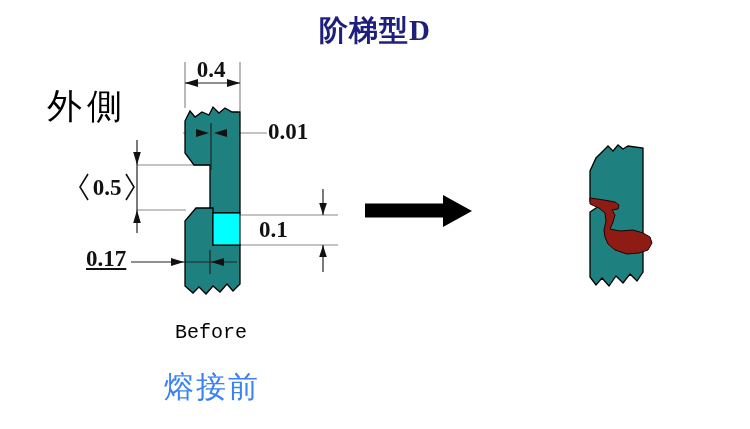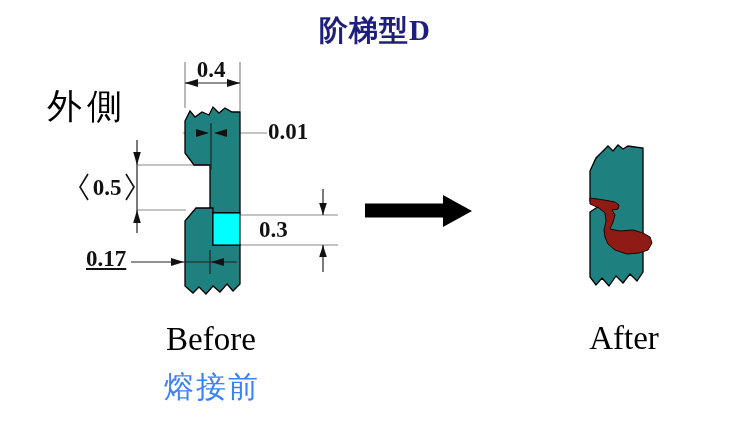--- a/index.html
+++ b/index.html
@@ -7,22 +7,22 @@
           font-family:"Liberation Sans",sans-serif;}
   .layer{position:absolute;left:0;top:0;}
   .title{position:absolute;left:375px;top:11px;transform:translateX(-50%);
          font-family:"Liberation Serif",serif;font-weight:bold;font-size:29px;
          color:#1e1e7d;letter-spacing:1px;white-space:nowrap;}
   .side-label{position:absolute;left:47px;top:83px;font-size:35px;color:#000;
          letter-spacing:5px;white-space:nowrap;}
   .dim{position:absolute;font-family:"Liberation Serif",serif;font-weight:bold;
        font-size:23px;color:#111;line-height:1;white-space:nowrap;}
   .ctr{transform:translateX(-50%);}
-  .caption-en{position:absolute;font-family:Liberation Serif, serif;
-       font-size:33px;color:#000;line-height:1;white-space:nowrap;}
+  .caption-en{position:absolute;font-family:Liberation Mono, monospace;
+       font-size:20px;color:#000;line-height:1;white-space:nowrap;}
   .caption-zh{position:absolute;font-size:30px;color:#3b82f6;line-height:1;
        letter-spacing:2px;white-space:nowrap;}
 </style>
 </head>
 <body>
 
 <div class="canvas">
 
   <svg class="layer" width="750" height="429" viewBox="0 0 750 429">
 
@@ -91,23 +91,22 @@
   <div class="title">阶梯型D</div>
 
   <div class="side-label">外側</div>
 
   <div class="dim ctr" style="left:211px;top:58px;">0.4</div>
 
   <div class="dim" style="left:268px;top:120px;">0.01</div>
 
   <div class="dim ctr" style="left:107px;top:176px;">0.5</div>
 
-  <div class="dim" style="left:259px;top:218px;">0.3</div>
+  <div class="dim" style="left:259px;top:218px;">0.1</div>
 
   <div class="dim" style="left:86px;top:247px;text-decoration:underline;">0.17</div>
 
   <div class="caption-en ctr" style="left:211px;top:323px;">Before</div>
 
   <div class="caption-zh ctr" style="left:212px;top:372px;">熔接前</div>
 
-  <div class="caption-en ctr" style="left:624px;top:322px;">After</div>
 
 </div>
 
 </body></html>

